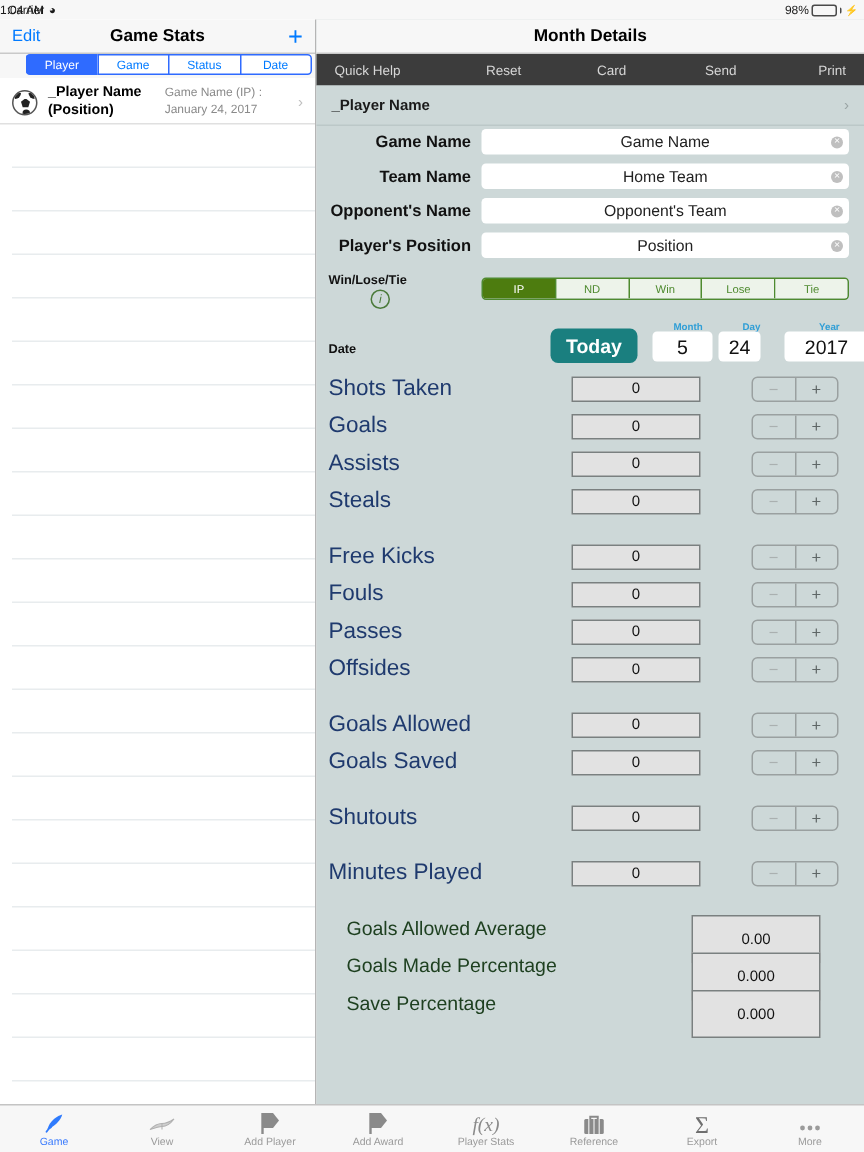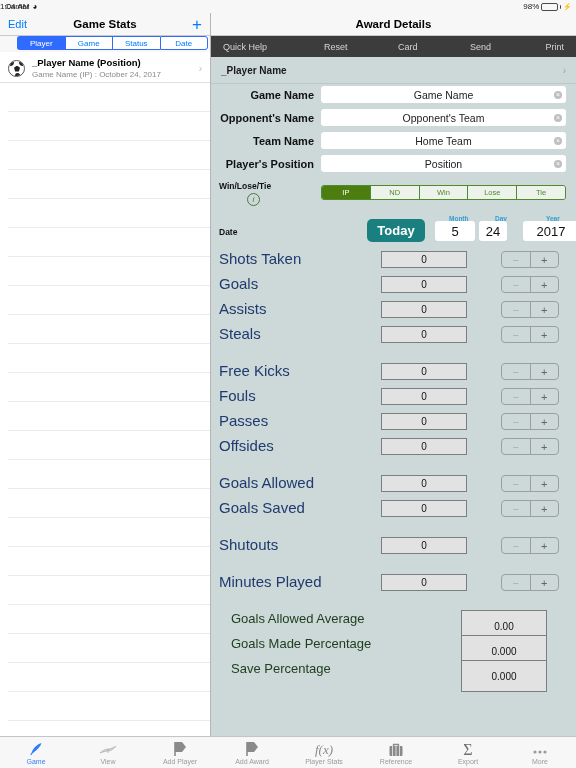--- a/index.html
+++ b/index.html
@@ -67,21 +67,21 @@
   }
   .ball::before{
     content:""; position:absolute; width:6px;height:6px;background:#222;
     left:5px; top:5px;
     clip-path:polygon(50% 0%, 100% 38%, 81% 100%, 19% 100%, 0% 38%);
   }
   .ball .p1,.ball .p2,.ball .p3{position:absolute;background:#222;}
   .ball .p1{width:4px;height:4px;left:1px;top:1px;border-radius:0 0 4px 0;}
   .ball .p2{width:4px;height:4px;right:1px;top:1px;border-radius:0 0 0 4px;}
   .ball .p3{width:5px;height:3px;left:6px;bottom:0px;border-radius:3px 3px 0 0;}
-  #player-texts{ display:flex; flex-direction:column; justify-content:center; }
+  #player-texts{ display:flex; flex-direction:row; justify-content:center; }
   #player-name-main{ font-size:9.5px; font-weight:bold; color:#000; line-height:12px;}
   #player-sub{ font-size:8px; color:#8a8a8a; line-height:11px;}
   #row-chevron{ position:absolute; right:8px; color:#c0c0c0; font-size:10px;}
   .empty-row{ height:29px; border-bottom:1px solid #e8ecee; margin-left:8px; }
 
   
   #right-panel{
     position:absolute; top:13px; left:211px; width:365px; height:723px;
     background:#cdd8d8;
   }
@@ -251,21 +251,21 @@
 
   <div id="list-area">
     <div id="player-row">
       <span class="ball">
         <span class="p1"></span>
           <span class="p2"></span>
           <span class="p3"></span>
       </span>
       <span id="player-texts">
         <span id="player-name-main">_Player Name (Position)</span>
-        <span id="player-sub">Game Name (IP) : October 24, 2017</span>
+        <span id="player-sub">Game Name (IP) : January 24, 2017</span>
       </span>
       <span id="row-chevron">›</span>
     </div>
     <div id="empty-rows">
         <div class="empty-row"></div>
         <div class="empty-row"></div>
         <div class="empty-row"></div>
         <div class="empty-row"></div>
         <div class="empty-row"></div>
         <div class="empty-row"></div>
@@ -285,21 +285,21 @@
         <div class="empty-row"></div>
         <div class="empty-row"></div>
         <div class="empty-row"></div>
       </div>
   </div>
 </div>
 
 <div id="right-panel">
 
   <div id="right-nav">
-    <span id="right-title">Award Details</span>
+    <span id="right-title">Month Details</span>
   </div>
 
   <div id="toolbar">
     <span class="tb-item" id="tb-quickhelp">Quick Help</span>
     <span class="tb-item" id="tb-reset">Reset</span>
     <span class="tb-item" id="tb-card">Card</span>
     <span class="tb-item" id="tb-send">Send</span>
     <span class="tb-item" id="tb-print">Print</span>
   </div>
 
@@ -311,30 +311,30 @@
   <div id="form-area">
     <div id="text-fields">
         <div class="field-row">
           <div class="field-label">Game Name</div>
           <div class="field-input">
             <span>Game Name</span>
             <span class="clear-x">×</span>
           </div>
         </div>
         <div class="field-row">
+          <div class="field-label">Team Name</div>
+          <div class="field-input">
+            <span>Home Team</span>
+            <span class="clear-x">×</span>
+          </div>
+        </div>
+        <div class="field-row">
           <div class="field-label">Opponent's Name</div>
           <div class="field-input">
             <span>Opponent's Team</span>
-            <span class="clear-x">×</span>
-          </div>
-        </div>
-        <div class="field-row">
-          <div class="field-label">Team Name</div>
-          <div class="field-input">
-            <span>Home Team</span>
             <span class="clear-x">×</span>
           </div>
         </div>
         <div class="field-row">
           <div class="field-label">Player's Position</div>
           <div class="field-input">
             <span>Position</span>
             <span class="clear-x">×</span>
           </div>
         </div>

